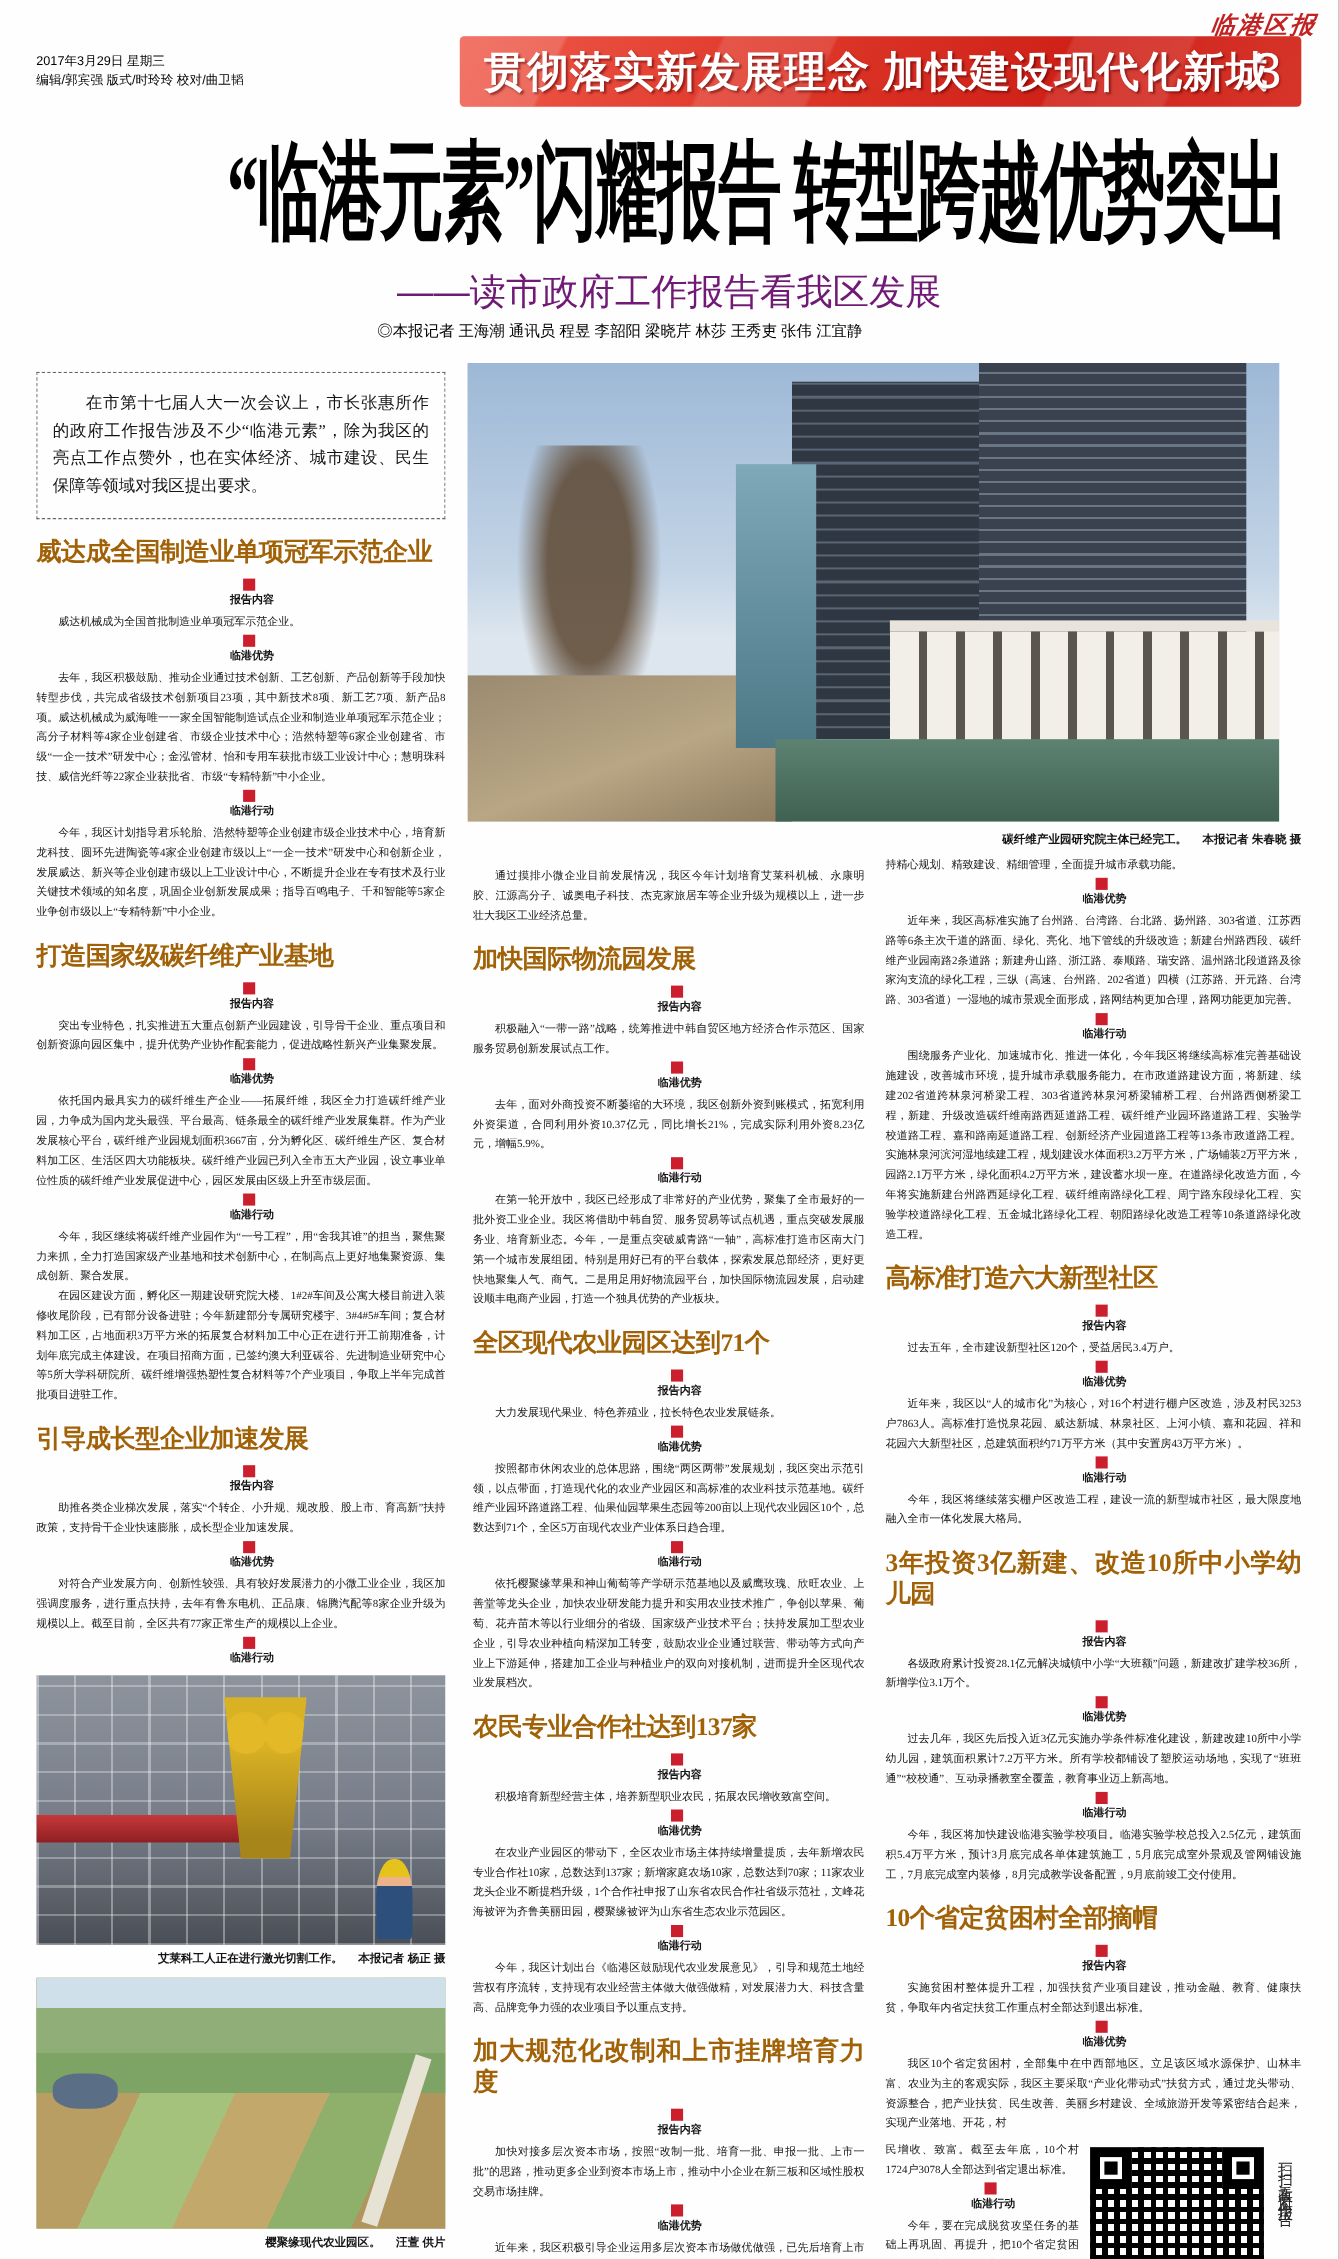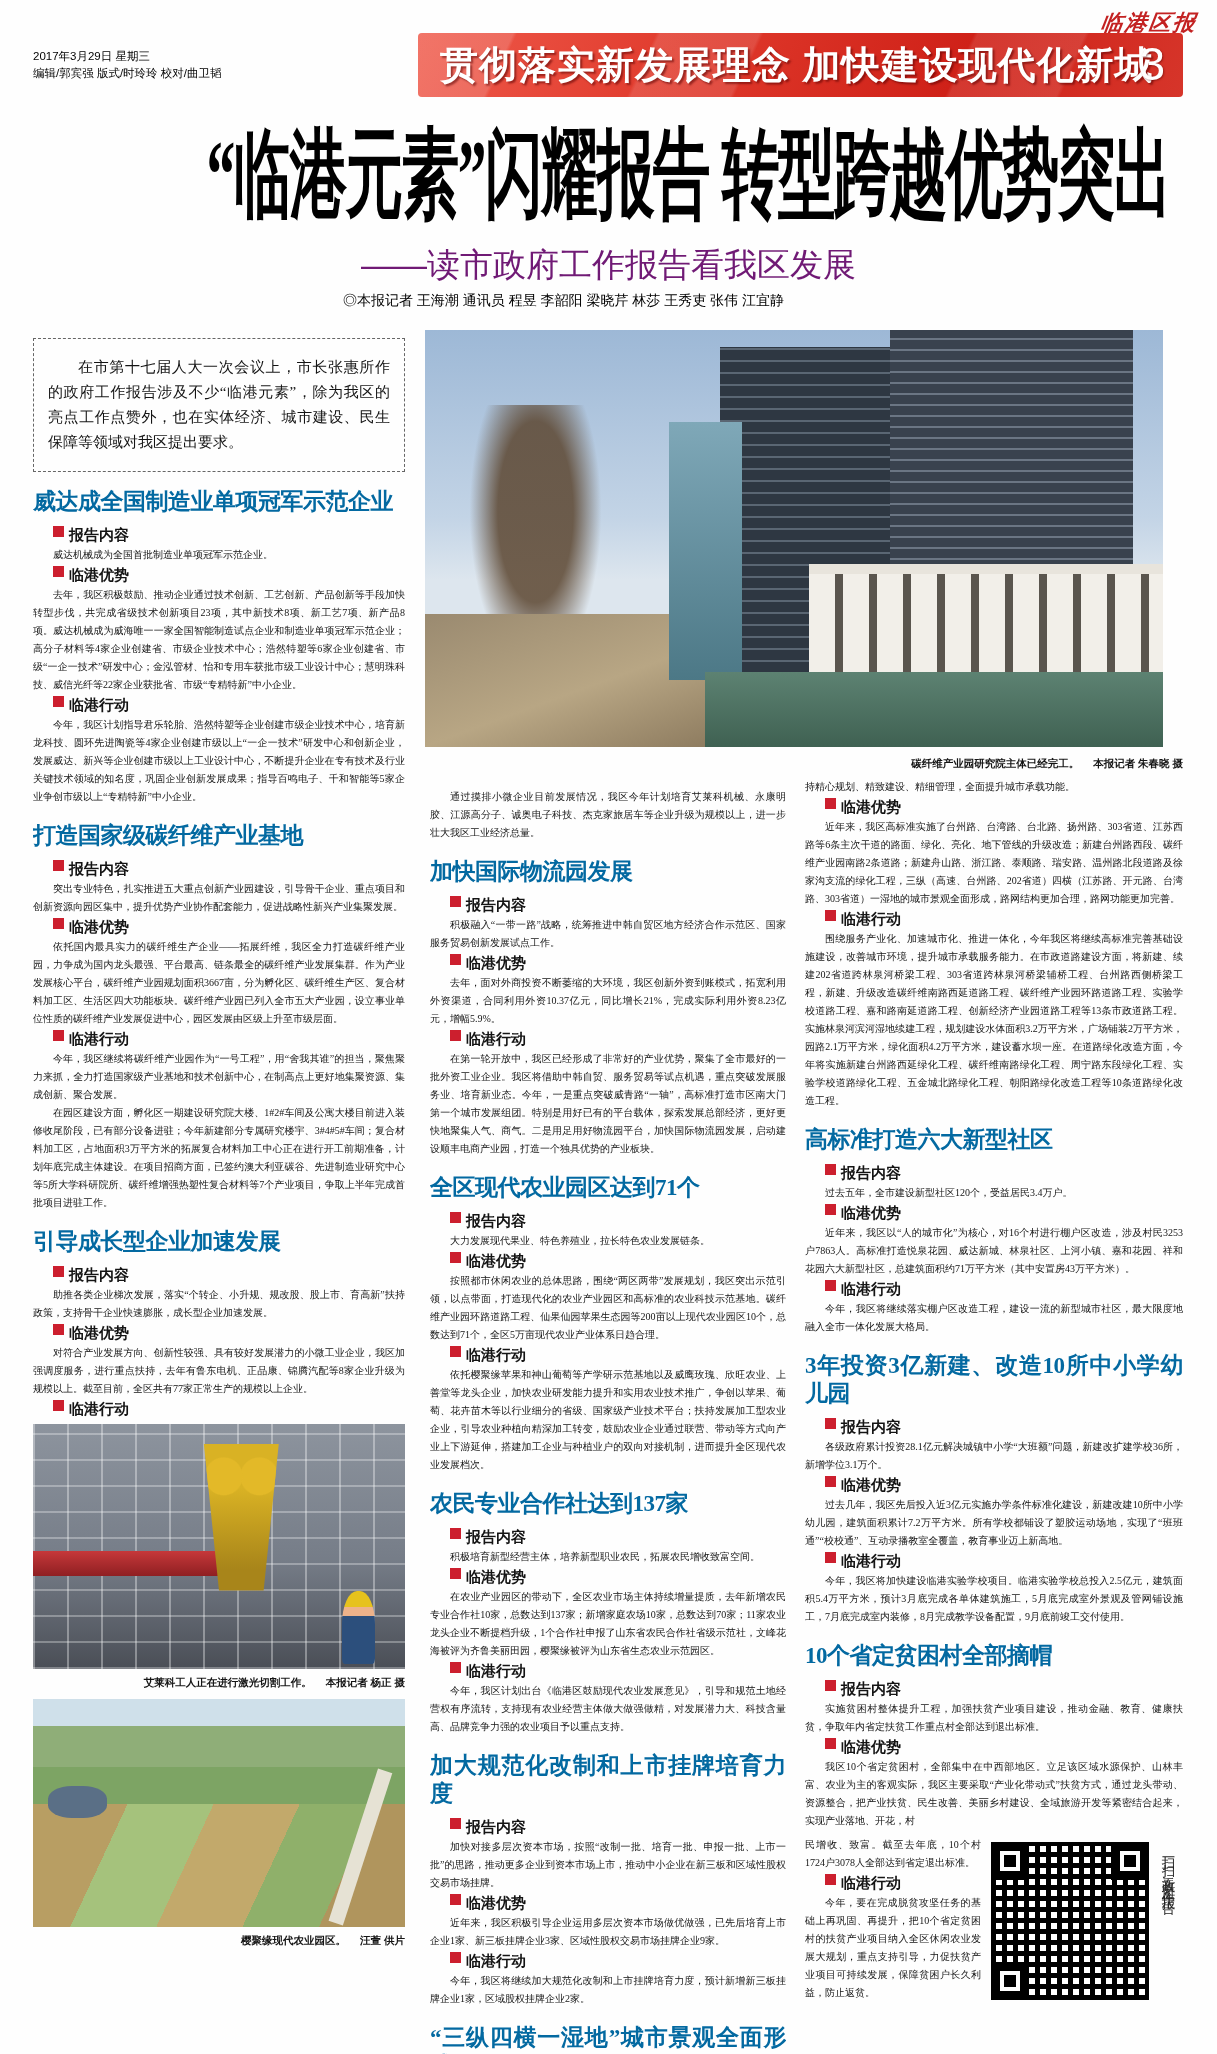--- a/index.html
+++ b/index.html
@@ -29,23 +29,23 @@
   #byline{position:absolute;left:0;top:292px;width:1127px;text-align:center;font-size:14px;
         font-family:"Liberation Sans",sans-serif;color:#000;}
   
   .col{position:absolute;font-size:10px;line-height:18px;text-align:justify;color:#141414;}
   #col1{left:33px;top:338px;width:372px;height:1716px;overflow:hidden;}
   #col2{left:430px;top:788px;width:356px;height:1266px;overflow:hidden;}
   #col3{left:805px;top:750px;width:378px;height:1304px;overflow:hidden;}
   .col p{margin:0;text-indent:2em;}
   .col p.noind{text-indent:0;}
   .col h2{margin:16px 0 10px 0;font-size:23px;line-height:28px;font-weight:900;
-        letter-spacing:-.5px;color:#0369a1;text-indent:0;}
-  .lbl{display:flex;align-items:flex-start;margin:2px 0 2px 20px;font-weight:bold;font-size:15px;
-        font-family:"Liberation Sans",sans-serif;}
+        letter-spacing:-.5px;color:#a16207;text-indent:0;}
+  .lbl{display:flex;align-items:center;margin:2px 0 2px 20px;font-weight:bold;font-size:10px;
+        font-family:"Liberation Sans",sans-serif;flex-direction:column;}
   .sq{width:11px;height:11px;background:#cc1f2e;margin-right:5px;flex:0 0 auto;}
   .cap{margin:4px 0 6px 0;text-align:right;font-size:10.5px;font-weight:bold;
         font-family:"Liberation Sans",sans-serif;}
   .cap .credit{margin-left:14px;}
   .intro-box{border:1px dashed #666;padding:16px 14px;margin-bottom:14px;}
   .intro-box p{font-size:15px;line-height:25px;text-indent:2em;margin:0;}
   
   .photo{position:relative;overflow:hidden;}
   #photo-building{position:absolute;left:425px;top:330px;width:738px;height:417px;
         background:linear-gradient(180deg,#9db8d6 0%,#c3d4e6 45%,#dde6ee 60%);}

